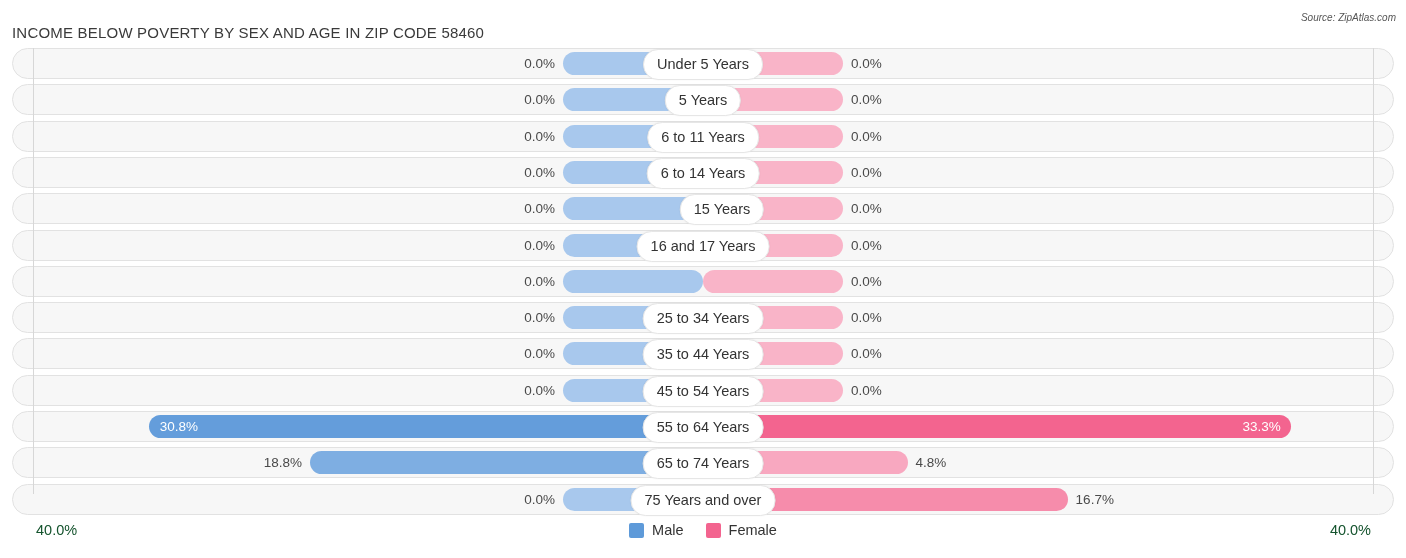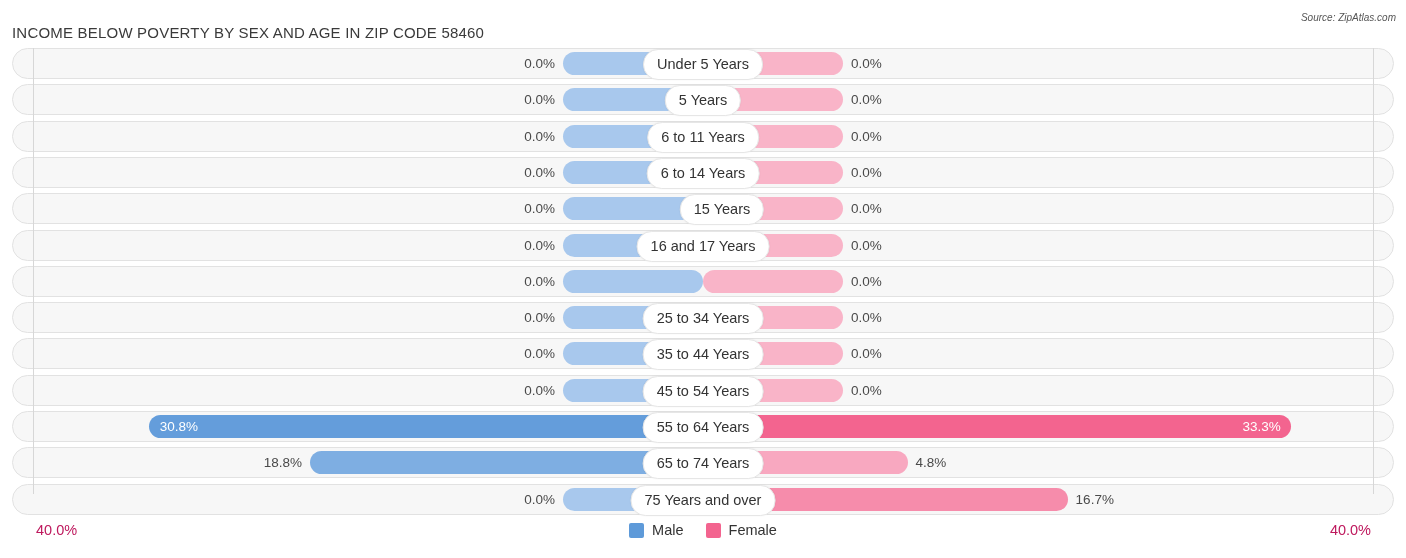--- a/index.html
+++ b/index.html
@@ -139,21 +139,21 @@
     position: absolute;
     left: 0;
     top: 516px;
     width: 1406px;
     height: 42px;
   }
   .axis-label {
     position: absolute;
     top: 6px;
     font-size: 14.5px;
-    color: #be185d;
+    color: #14532d;
     white-space: nowrap;
   }
   .axis-label.left  { left: 36px; }
   .axis-label.right { right: 35px; }
 
   .legend {
     position: absolute;
     left: 0;
     right: 0;
     top: 6px;

